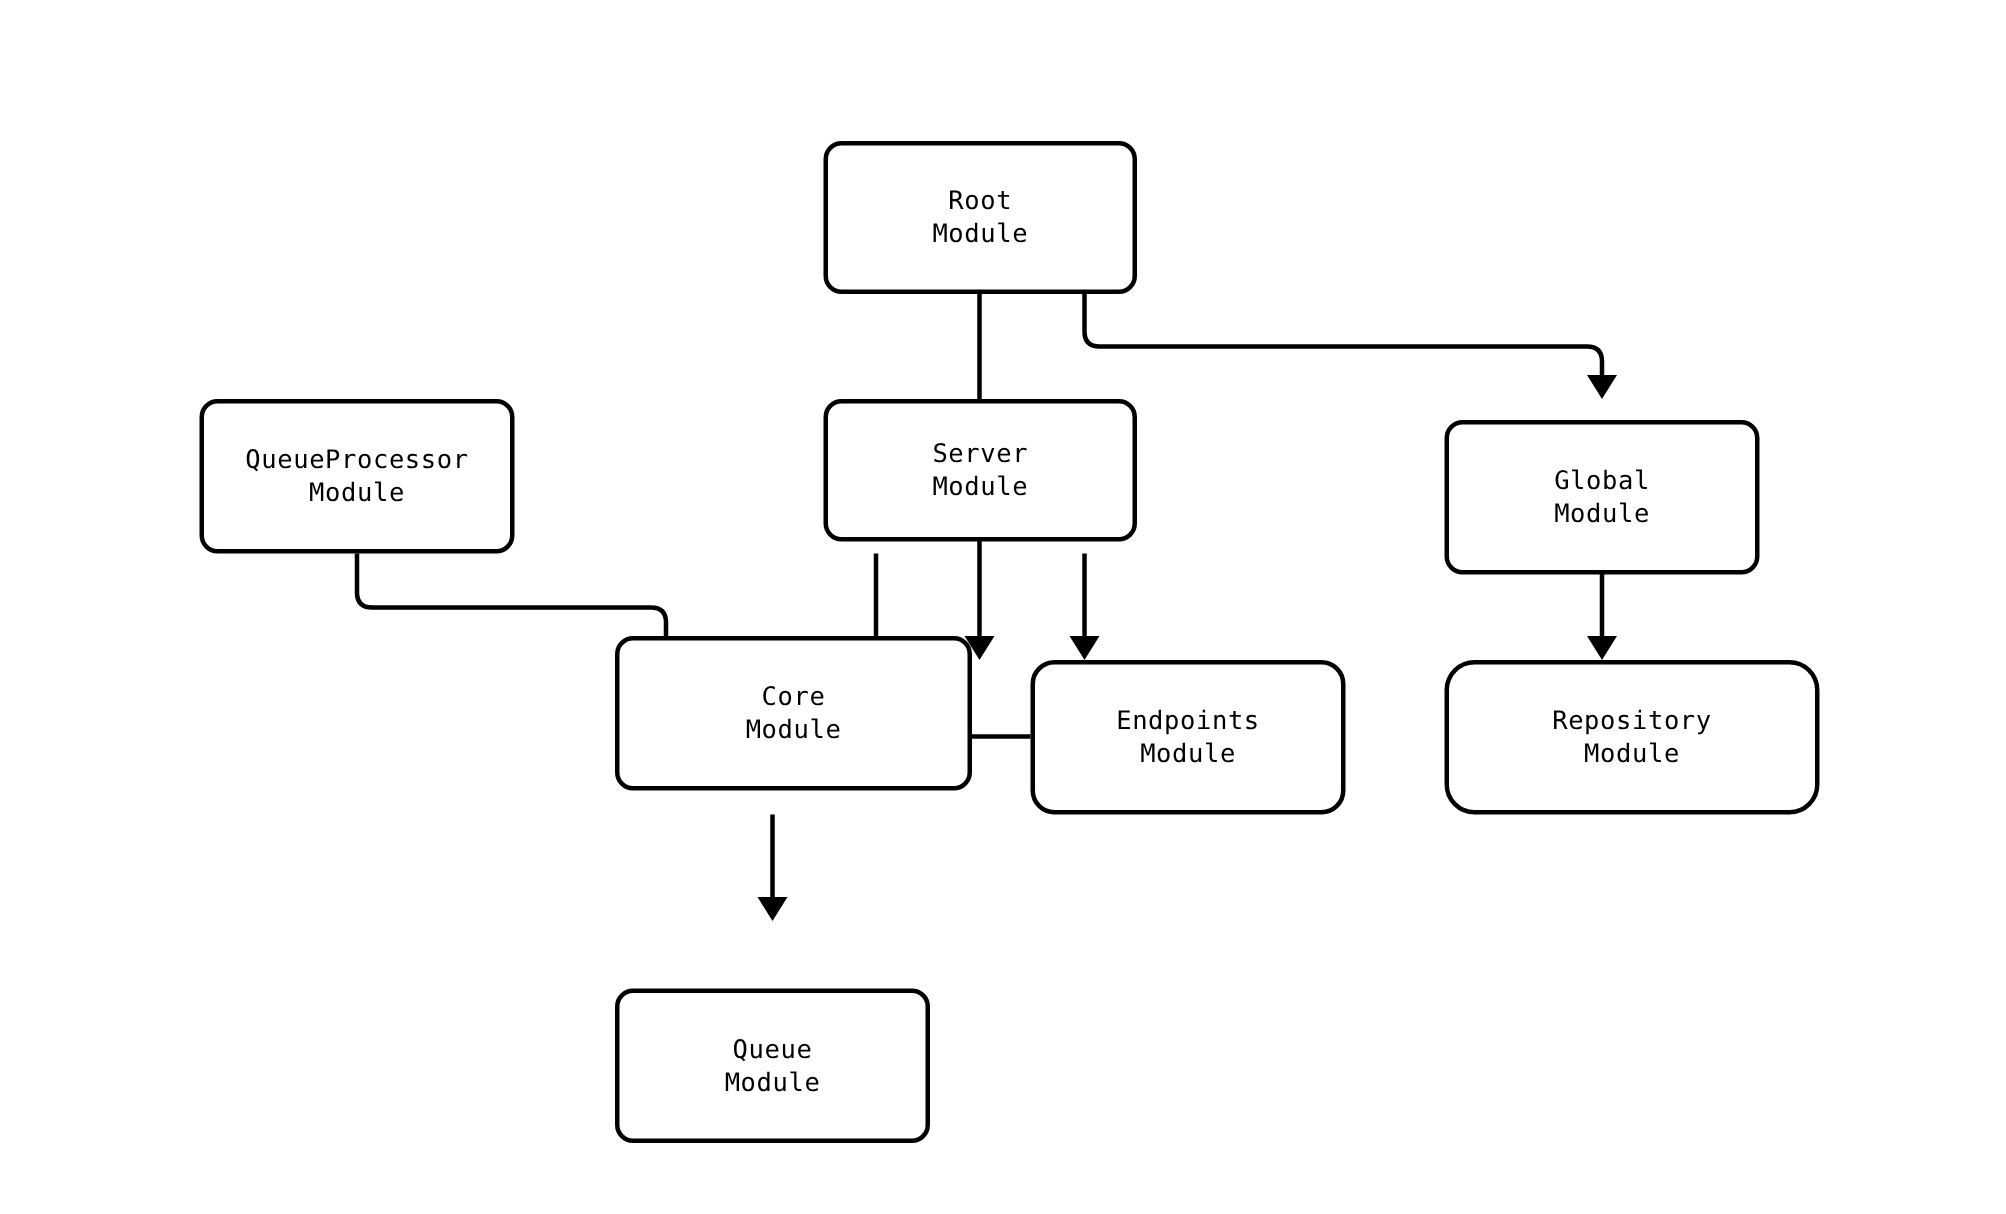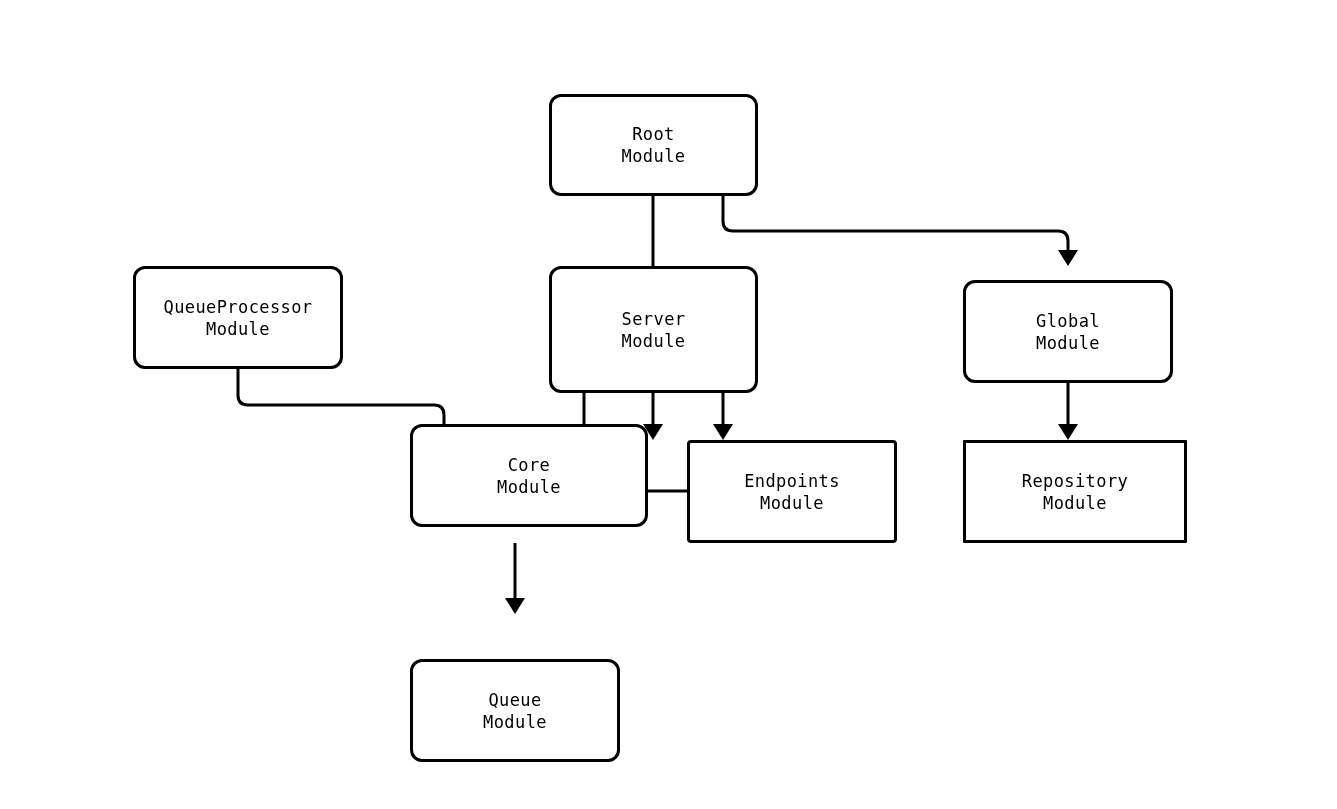--- a/index.html
+++ b/index.html
@@ -78,41 +78,41 @@
   <div class="node" style="left: 549px; top: 94px; width: 209px; height: 102px; border-color: rgb(0, 0, 0); border-width: 3px; border-radius: 12px;">
     <div class="node-label" style="color: rgb(0, 0, 0);">Root
 Module</div>
   </div>
 
   <div class="node" style="left: 133px; top: 266px; width: 210px; height: 103px; border-color: rgb(0, 0, 0); border-width: 3px; border-radius: 12px; justify-content: center;">
     <div class="node-label" style="color: rgb(0, 0, 0);">QueueProcessor
 Module</div>
   </div>
 
-  <div class="node" style="left: 549px; top: 266px; width: 209px; height: 127px; border-color: rgb(0, 0, 0); border-width: 3px; border-radius: 12px;">
+  <div class="node" style="left: 549px; top: 266px; width: 209px; height: 95px; border-color: rgb(0, 0, 0); border-width: 3px; border-radius: 12px;">
     <div class="node-label" style="color: rgb(0, 0, 0);">Server
 Module</div>
   </div>
 
   <div class="node" style="left: 963px; top: 280px; width: 210px; height: 103px; border-color: rgb(0, 0, 0); border-width: 3px; border-radius: 12px;">
     <div class="node-label" style="color: rgb(0, 0, 0);">Global
 Module</div>
   </div>
 
   <div class="node" style="left: 410px; top: 424px; width: 238px; height: 103px; border-color: rgb(0, 0, 0); border-width: 3px; border-radius: 12px;">
     <div class="node-label" style="color: rgb(0, 0, 0);">Core
 Module</div>
   </div>
 
-  <div class="node" style="left: 687px; top: 440px; width: 210px; height: 103px; border-color: rgb(0, 0, 0); border-width: 3px; border-radius: 4px;">
+  <div class="node" style="left: 687px; top: 440px; width: 210px; height: 103px; border-color: rgb(0, 0, 0); border-width: 3px; border-radius: 16px;">
     <div class="node-label" style="color: rgb(0, 0, 0);">Endpoints
 Module</div>
   </div>
 
-  <div class="node" style="left: 963px; top: 440px; width: 224px; height: 103px; border-color: rgb(0, 0, 0); border-width: 3px; border-radius: 1px;">
+  <div class="node" style="left: 963px; top: 440px; width: 250px; height: 103px; border-color: rgb(0, 0, 0); border-width: 3px; border-radius: 20px;">
     <div class="node-label" style="color: rgb(0, 0, 0);">Repository
 Module</div>
   </div>
 
   <div class="node" style="left: 410px; top: 614px; width: 210px; height: 103px; border-color: rgb(0, 0, 0); border-width: 3px; border-radius: 12px; margin-top: 45px;">
     <div class="node-label" style="color: rgb(0, 0, 0);">Queue
 Module</div>
   </div>
 
 </div>

